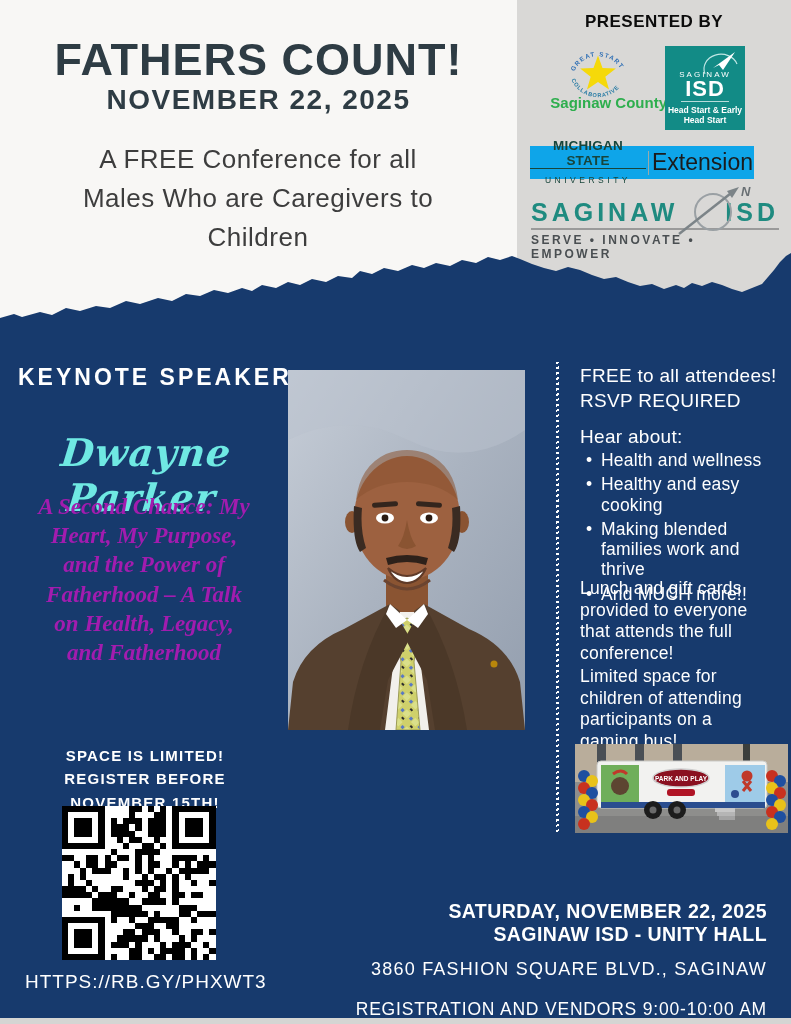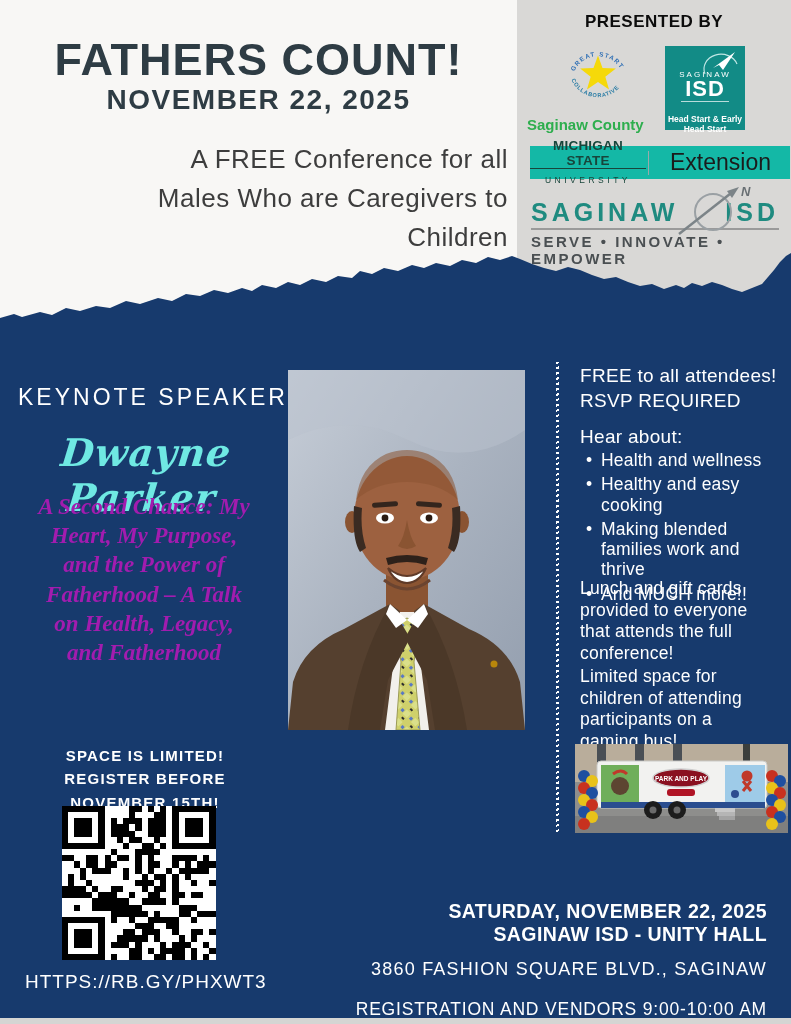--- a/index.html
+++ b/index.html
@@ -5,57 +5,57 @@
   * { margin:0; padding:0; box-sizing:border-box; }
   body { background:#666; font-family:"Liberation Sans", sans-serif; }
   .page { position:relative; width:791px; height:1024px; margin:0 auto;
           background:#F8F7F5; overflow:hidden; }
 
   
   .header-title { position:absolute; left:0; top:34px; width:517px; text-align:center;
     font-size:45px; font-weight:bold; letter-spacing:1px; color:#2E3C44; }
   .header-date { position:absolute; left:0; top:84px; width:517px; text-align:center;
     font-size:28px; font-weight:bold; letter-spacing:1.5px; color:#2E3C44; }
-  .header-subtitle { position:absolute; left:8px; top:140px; width:500px; text-align:right;
+  .header-subtitle { position:absolute; left:8px; top:140px; width:500px; text-align:center;
     font-size:26px; color:#3D3D3D; line-height:1.5; white-space:pre-line; letter-spacing:0.5px; }
 
   
   .panel { position:absolute; left:517px; top:0; width:274px; height:310px; background:#D9D8D6; }
   .presented-label { position:absolute; top:12px; width:100%; text-align:center;
     font-size:17px; font-weight:bold; color:#0c0c0c; letter-spacing:0.5px; }
   .great-start { position:absolute; left:22px; top:38px; width:118px; height:74px; }
-  .gs-caption { position:absolute; left:10px; top:116px; width:140px; text-align:left;
+  .gs-caption { position:absolute; left:10px; top:94px; width:140px; text-align:right;
     font-size:15px; font-weight:bold; color:#2EAE4E; }
   .head-start { position:absolute; left:148px; top:46px; width:80px; height:84px;
     background:#128B86; color:#fff; text-align:center; }
   .hs-plane { position:absolute; right:4px; top:2px; }
   .hs-org { margin-top:24px; font-size:8px; letter-spacing:2px; }
   .hs-org-big { font-size:22px; font-weight:bold; letter-spacing:1px; line-height:0.95;
     border-bottom:1px solid rgba(255,255,255,.7); display:inline-block; padding:0 4px 1px; }
-  .hs-program { margin-top:12px; font-size:8.5px; font-weight:bold; line-height:1.2; white-space:pre-line; }
-  .msu-box { position:absolute; left:13px; top:146px; width:260px; height:33px; background:#14b8a6;
+  .hs-program { margin-top:3px; font-size:8.5px; font-weight:bold; line-height:1.2; white-space:pre-line; }
+  .msu-box { position:absolute; left:13px; top:146px; width:224px; height:33px; background:#0ea5e9;
     display:flex; align-items:center; }
   .msu-left { width:116px; text-align:center; padding-top:1px; }
   .msu-line1 { font-size:13.5px; font-weight:bold; color:#18453B; letter-spacing:0.2px;
     border-bottom:1.5px solid #18453B; display:inline-block; line-height:1.1; }
   .msu-line2 { font-size:8.5px; font-weight:normal; color:#18453B; letter-spacing:3.5px; }
   .msu-div { width:1px; height:24px; background:#9aa; margin:0 2px; }
   .msu-right { flex:1; text-align:center; font-size:23px; color:#1b1b1b; }
   .sisd-logo { position:absolute; left:14px; top:198px; width:248px; }
   .sisd-words { position:relative; display:flex; justify-content:space-between;
     font-size:25px; font-weight:bold; color:#1F8B80; letter-spacing:4px; }
   .sisd-arrow { position:absolute; left:138px; top:-20px; }
   .sisd-rule { height:2px; background:#9a9a9a; margin-top:1px; }
-  .sisd-tagline { margin-top:3px; font-size:15px; font-weight:bold; color:#4a4f52; letter-spacing:2.5px; }
+  .sisd-tagline { margin-top:3px; font-size:12px; font-weight:bold; color:#4a4f52; letter-spacing:2.5px; }
 
   
   .torn { position:absolute; left:0; top:244px; width:791px; height:774px; }
   .navy-text { color:#fff; position:absolute; }
 
-  .keynote-heading { left:18px; top:384px; font-size:23px; font-weight:normal; letter-spacing:3px; }
+  .keynote-heading { left:18px; top:364px; font-size:23px; font-weight:bold; letter-spacing:3px; }
   .speaker-name { left:4px; top:430px; width:280px; text-align:center; color:#6FE9E3;
     font-family:"DejaVu Serif", serif; font-style:italic; font-weight:bold; font-size:38px;
     transform:skewX(-6deg); letter-spacing:1px; }
   .talk { left:8px; top:492px; width:272px; text-align:center; white-space:pre-line;
     font-family:"Liberation Serif", serif; font-style:italic; font-weight:bold;
     font-size:23px; line-height:1.27; color:#a21caf; }
   .photo { position:absolute; left:288px; top:370px; width:237px; height:360px; }
 
   .rope { position:absolute; left:556px; top:362px; width:3px; height:470px;
     background:repeating-linear-gradient(160deg, #fff 0 2px, rgba(255,255,255,0) 2px 5px); }

